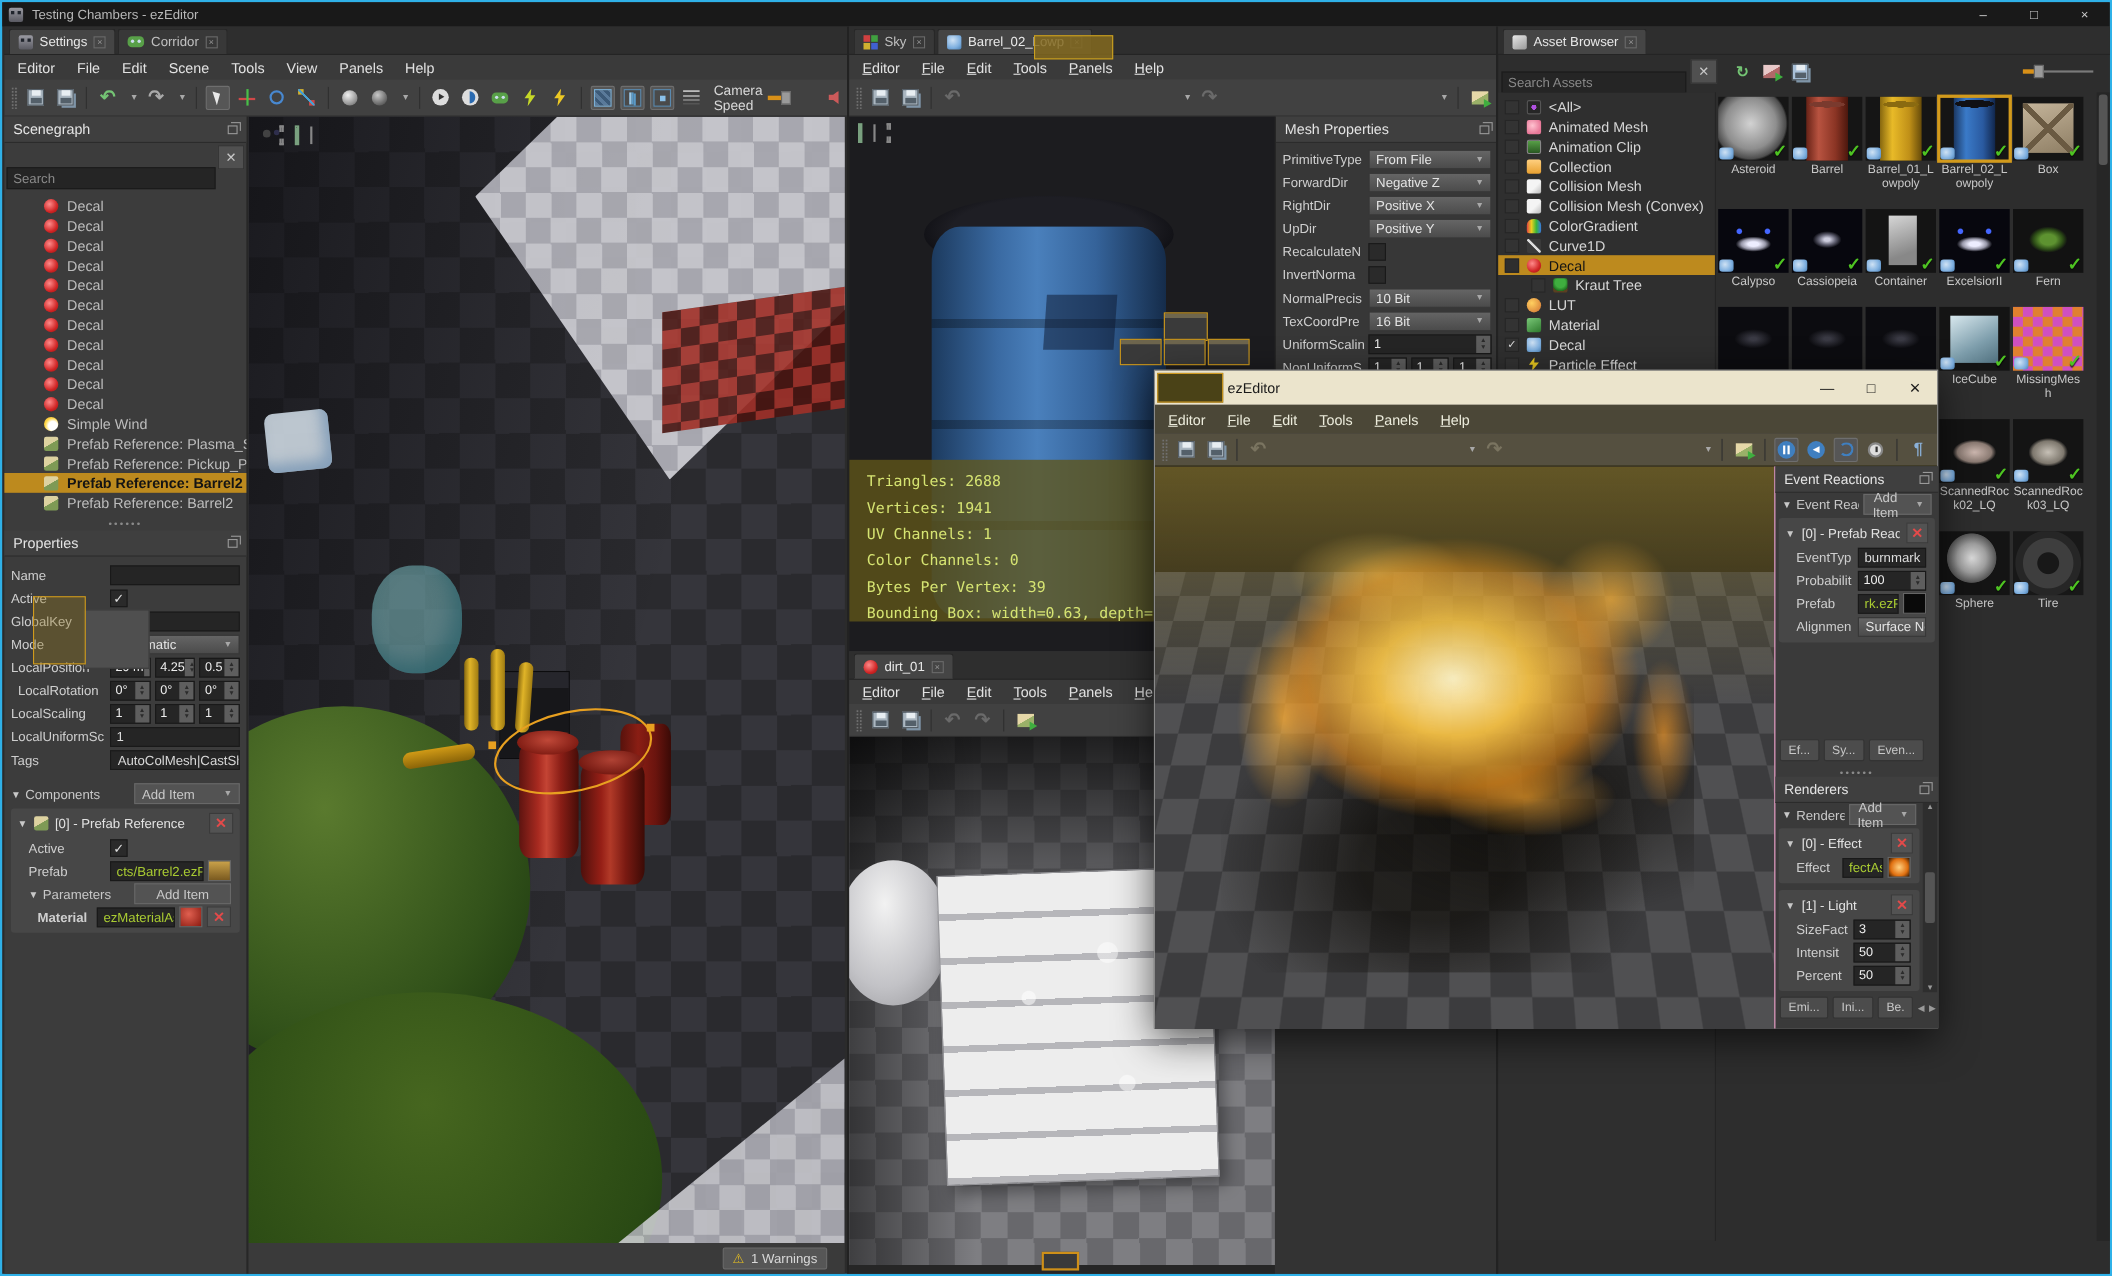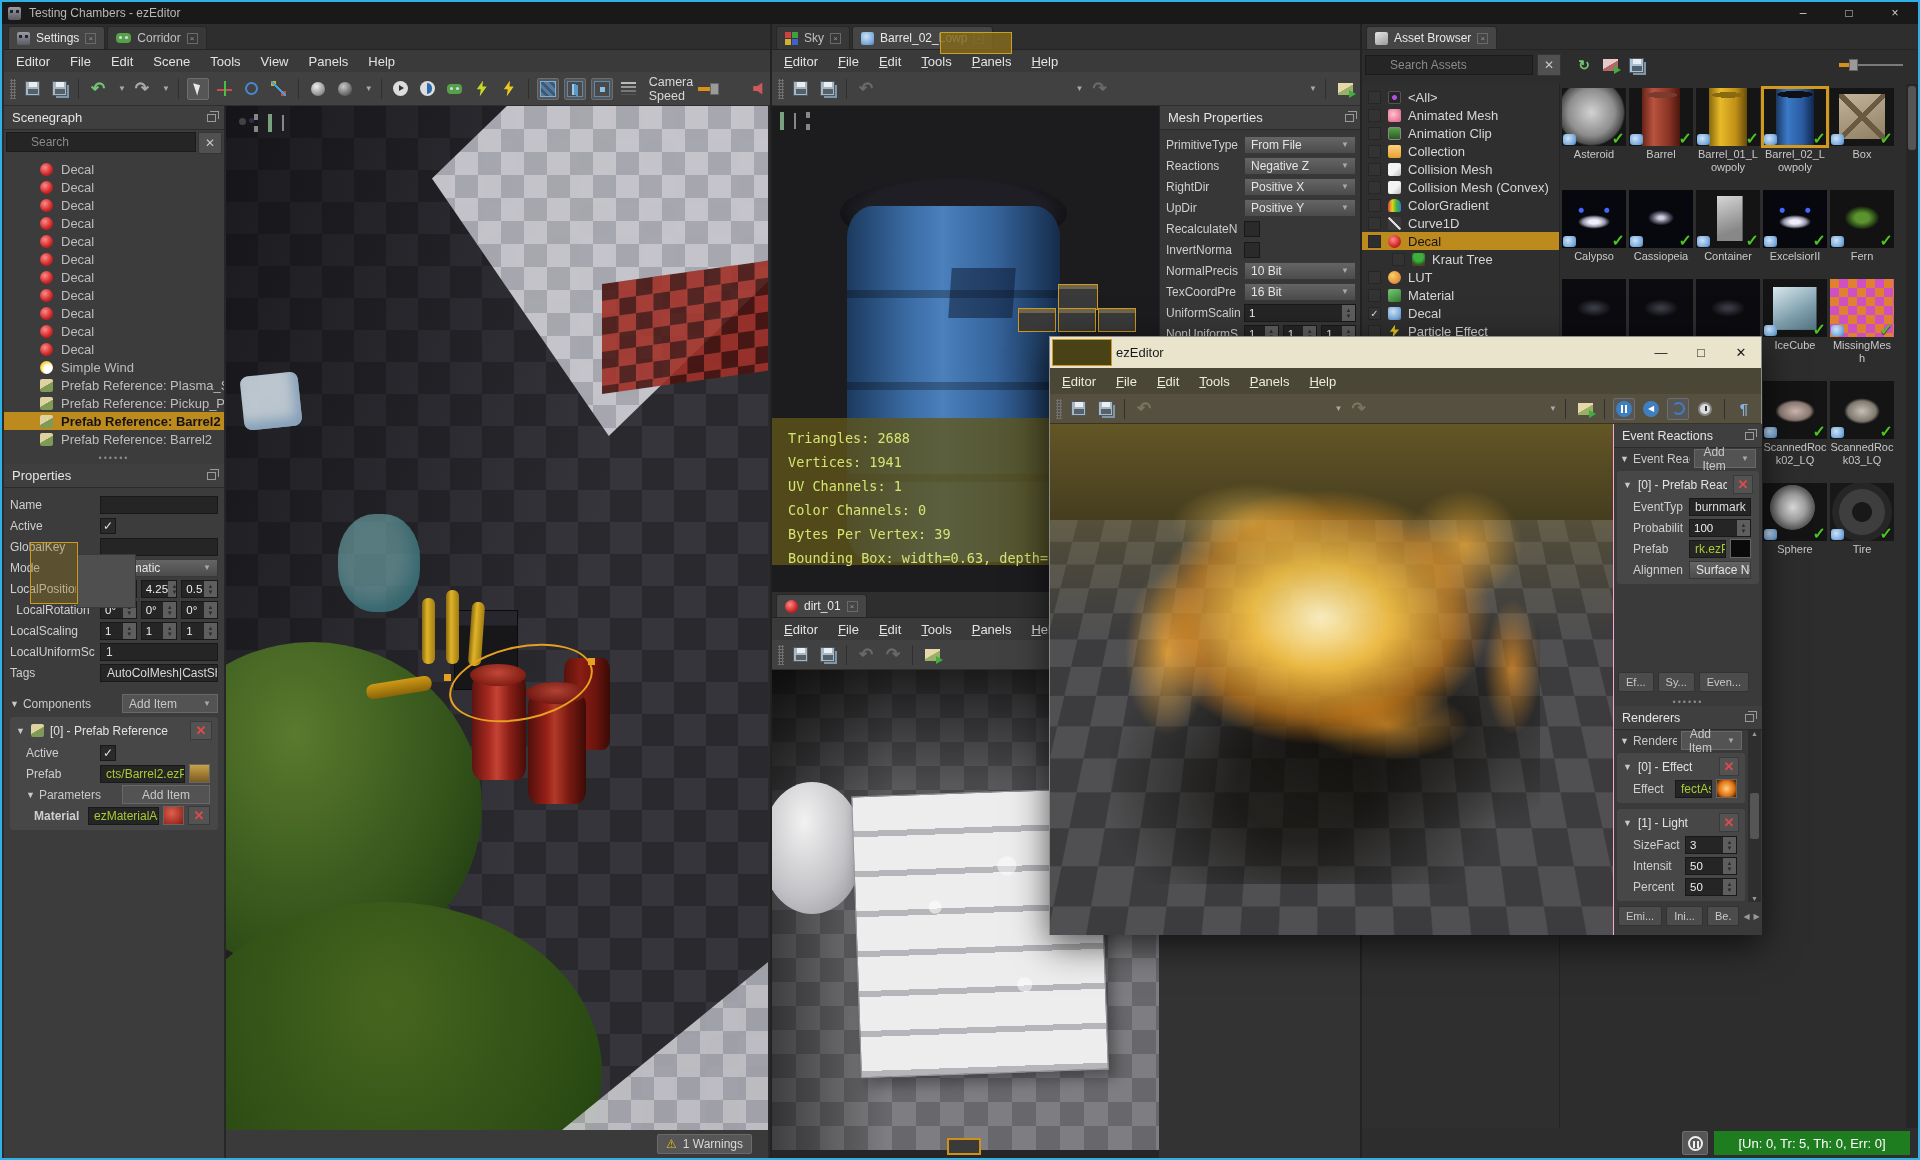--- a/index.html
+++ b/index.html
@@ -48,21 +48,21 @@
   .xred{width:22px;height:19px;background:#535353;border:1px solid #3a3a3a;color:#e34a4a;font-weight:bold;display:flex;align-items:center;justify-content:center;flex:none;font-size:13px;}
   .btn-sq{width:21px;height:19px;border:1px solid #666;flex:none;}
   .th-wood{background:linear-gradient(#caa24a,#7a5a20);}
   .th-matred{background:radial-gradient(circle at 40% 35%,#e06050,#8a1a10);}
   .th-dark{background:#0a0a0a;}
   .th-fire{background:radial-gradient(circle at 50% 50%,#ffd080,#e07010 60%,#2a1400);}
   .caret{color:#c8c8c8;font-size:9px;flex:none;}
   .grp{margin:3px 6px;background:#474747;border-radius:3px;padding:2px 2px 4px 2px;}
   .grp-h{display:flex;align-items:center;gap:6px;padding:2px 4px;color:#e2e2e2;}
   .grp .row{padding-left:14px;}
-  input.si{flex:1;background:#252525;border:1px solid #1b1b1b;color:#22c55e;height:20px;padding:0 24px;font:12px "Liberation Sans",sans-serif;min-width:0;}
+  input.si{flex:1;background:#252525;border:1px solid #1b1b1b;color:#22c55e;height:20px;padding:0 5px;font:12px "Liberation Sans",sans-serif;min-width:0;margin-top:20px;}
   input.si::placeholder{color:#8a8a8a;}
   .xbtn{width:24px;height:22px;background:#505050;border:1px solid #343434;color:#c8c8c8;display:flex;align-items:center;justify-content:center;flex:none;}
 
   
   .i{width:13px;height:13px;flex:none;border-radius:2px;}
   .i-decal{border-radius:50%;background:radial-gradient(circle at 38% 35%,#ff8a8a,#d02525 60%,#8f1212);}
   .i-wind{border-radius:50%;background:radial-gradient(circle at 62% 62%,#fff 35%,#ffd94d 60%,#e8a81a);}
   .i-prefab{background:linear-gradient(150deg,#ddd2a0 48%,#7e9a55 50%);border-radius:2px;}
   .i-pad{width:15px;height:10px;border-radius:4px;background:#58a048;position:relative;}
   .i-pad::after{content:"";position:absolute;left:3px;top:3px;width:3px;height:3px;background:#cde;box-shadow:6px 0 0 #cde;border-radius:50%;}
@@ -647,21 +647,21 @@
     </div>
     <div id="meshprop-rows" style="padding-top:4px;">
         <div class="row">
           <span class="lbl" style="width: 74px;">PrimitiveType</span>
           <div class="dd">
             <span>From File</span>
             <span class="car">▼</span>
           </div>
         </div>
         <div class="row">
-          <span class="lbl" style="width: 74px;">Reactions</span>
+          <span class="lbl" style="width: 74px;">ForwardDir</span>
           <div class="dd">
             <span>Negative Z</span>
             <span class="car">▼</span>
           </div>
         </div>
         <div class="row">
           <span class="lbl" style="width: 74px;">RightDir</span>
           <div class="dd">
             <span>Positive X</span>
             <span class="car">▼</span>
@@ -1030,29 +1030,20 @@
           <span class="mico"></span>
           <span class="check">✓</span>
         </div>
         <div class="tname">Tire</div>
       </div>
     </div>
   <div class="abs" style="left:1904px;top:82px;width:12px;height:1044px;background:#262626;">
     <div style="margin:2px 2px;width:8px;height:64px;background:#555;border-radius:3px;"></div>
   </div>
 
-  <div class="abs" style="left:1360px;top:1126px;width:558px;height:30px;background:#2d2d2d;display:flex;align-items:center;justify-content:flex-end;gap:6px;padding-right:10px;">
-    <span class="tbi boxed" style="width:26px;height:24px;">
-      <span style="width:15px;height:15px;border-radius:50%;border:2px solid #eee;position:relative;display:inline-block;">
-          <i style="position:absolute;left:3px;top:3px;width:2px;height:7px;background:#eee;"></i>
-          <i style="position:absolute;left:7px;top:3px;width:2px;height:7px;background:#eee;"></i>
-        </span>
-    </span>
-    <div style="width:196px;height:24px;background:#1e7d1e;color:#fff;display:flex;align-items:center;justify-content:center;font-size:13px;">[Un: 0, Tr: 5, Th: 0, Err: 0]</div>
-  </div>
 
   <div class="abs" style="left:1047px;top:334px;width:713px;height:599px;border:1px solid #8a8a8a;background:#3a3a3a;z-index:40;box-shadow:0 10px 34px rgba(0,0,0,.65);">
     <div class="fw-title">
       <div class="abs" style="left:2px;top:2px;width:60px;height:27px;background:#4a4217;border:1px solid #d09a20;"></div>
       <span style="margin-left:66px;">ezEditor</span>
       <div style="margin-left:auto;display:flex;">
         <div class="fwc">—</div>
         <div class="fwc">□</div>
         <div class="fwc">✕</div>
       </div>

